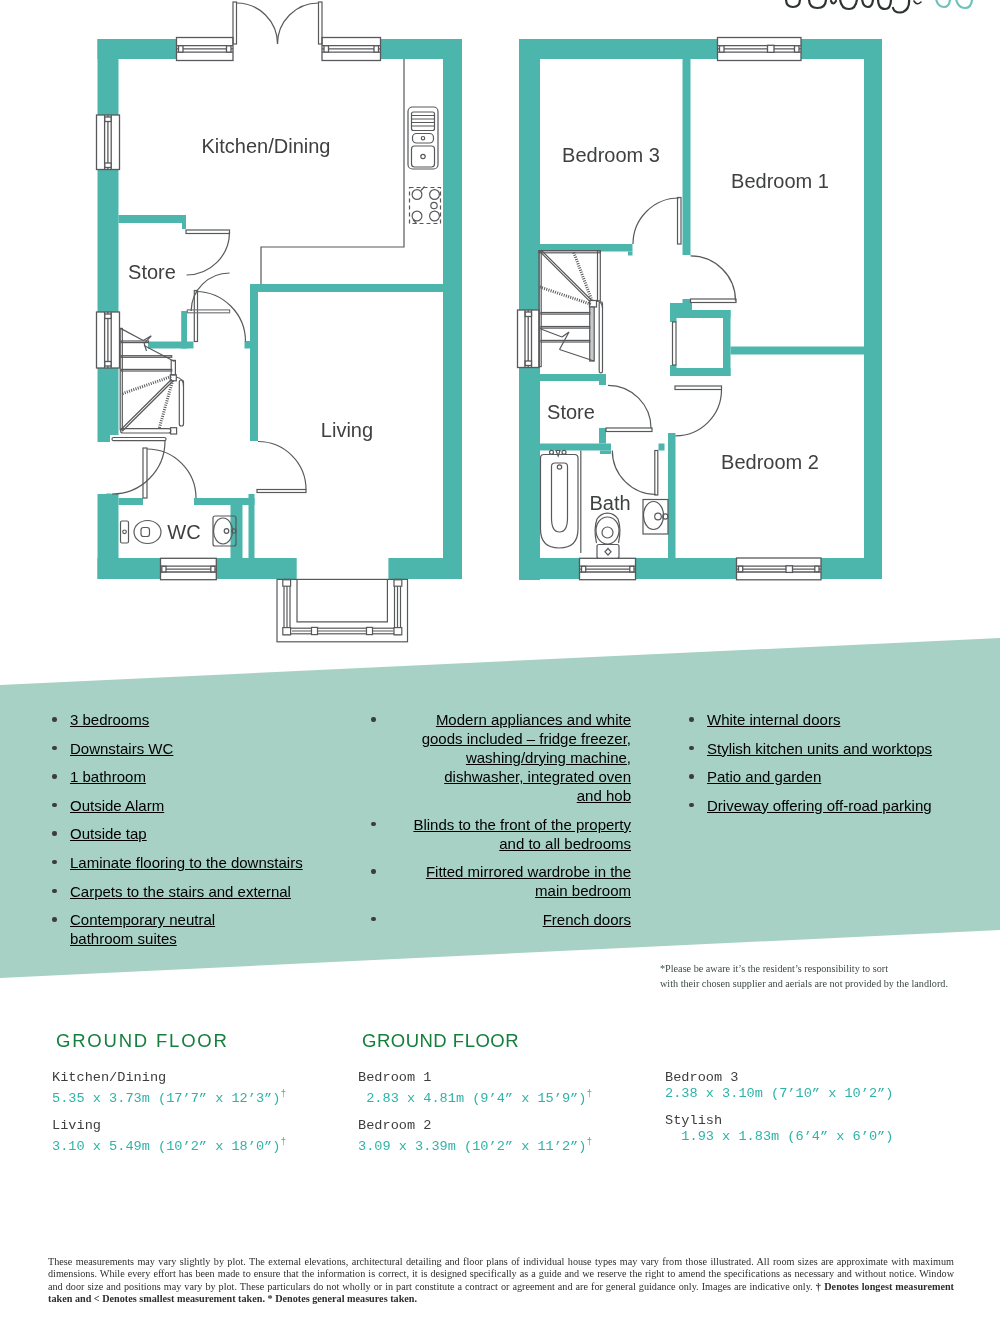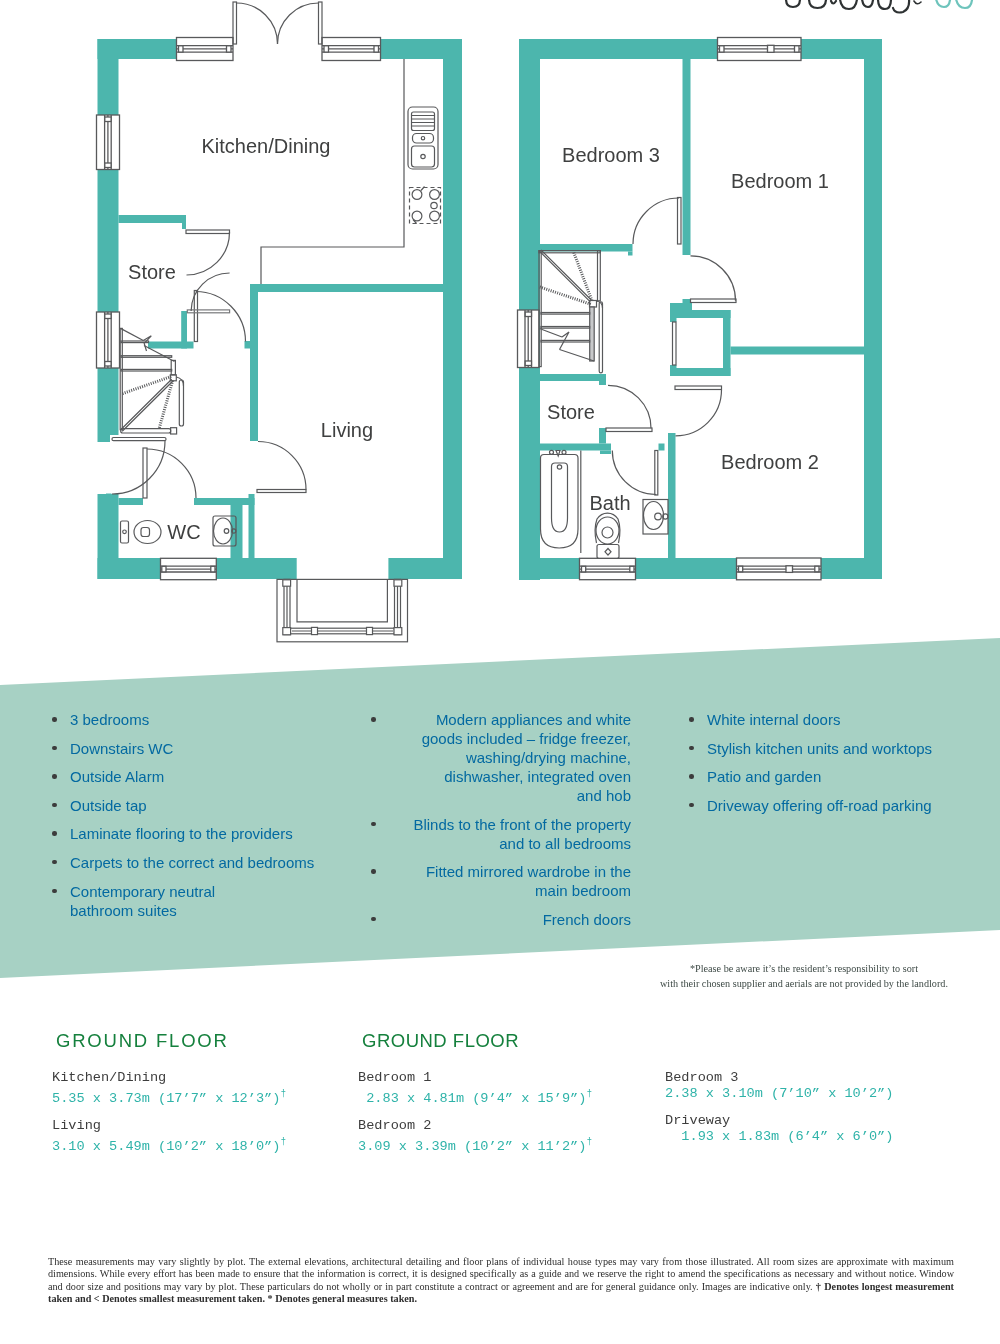--- a/index.html
+++ b/index.html
@@ -1,24 +1,24 @@
 <!DOCTYPE html>
 <html><head>
 <meta charset="utf-8">
 <style>
   html,body{margin:0;padding:0;}
   body{width:1000px;height:1344px;position:relative;overflow:hidden;background:#ffffff;
        font-family:"Liberation Sans", sans-serif;}
   #plan{position:absolute;left:0;top:0;}
-  .feat{position:absolute;font-size:15px;line-height:19px;color:#0369a1;}
+  .feat{position:absolute;font-size:15px;line-height:19px;color:#000000;text-decoration:underline;}
   .feat ul{margin:0;padding:0;list-style:none;}
   .feat li{position:relative;padding-left:18px;margin-bottom:9.6px;}
   .feat li:before{content:"";position:absolute;left:0;top:7px;width:4.5px;height:4.5px;
       border-radius:50%;background:#3c3c3c;}
-  .note{position:absolute;right:52px;top:961px;text-align:center;
+  .note{position:absolute;right:52px;top:961px;text-align:left;
       font-family:"Liberation Serif",serif;font-size:10.2px;line-height:15.2px;color:#3e4a46;}
   .dimcol{position:absolute;font-family:"Liberation Mono",monospace;font-size:13.6px;}
   .dimcol h3{font-family:"Liberation Sans",sans-serif;font-size:18.5px;font-weight:normal;
       letter-spacing:1.8px;color:#15803d;margin:0 0 19px 4px;}
   .room{color:#3d3d3d;margin:0;line-height:14px;}
   .dims{color:#2fb3a9;margin:2px 0 13px 0;line-height:14px;text-align:right;}
   .disc{position:absolute;left:48px;top:1256px;width:906px;
       font-family:"Liberation Serif",serif;font-size:10.2px;line-height:12.4px;color:#2e2e2e;
       text-align:justify;}
 </style>
@@ -305,24 +305,25 @@
 <text x="780" y="188">Bedroom 1</text>
 <text x="571" y="419">Store</text>
 <text x="610" y="510">Bath</text>
 <text x="770" y="469">Bedroom 2</text>
 </g>
 </svg>
 <div class="feat" style="left:52px;top:710px;width:290px;">
 <ul>
 <li>3 bedrooms</li>
 <li>Downstairs WC</li>
+<li>1 bathroom</li>
 <li>Outside Alarm</li>
 <li>Outside tap</li>
-<li>Laminate flooring to the providers</li>
-<li>Carpets to the correct and bedrooms</li>
+<li>Laminate flooring to the downstairs</li>
+<li>Carpets to the stairs and external</li>
 <li>Contemporary neutral<br>bathroom suites</li>
 </ul>
 </div>
 <div class="feat" style="left:371px;top:710px;width:260px;text-align:right;">
 <ul>
 <li>Modern appliances and white<br>goods included – fridge freezer,<br>washing/drying machine,<br>dishwasher, integrated oven<br>and hob</li>
 <li>Blinds to the front of the property<br>and to all bedrooms</li>
 <li>Fitted mirrored wardrobe in the<br>main bedroom</li>
 <li>French doors</li>
 </ul>
@@ -348,16 +349,16 @@
 <h3 style="letter-spacing:0.5px;">GROUND FLOOR</h3>
 <p class="room">Bedroom 1</p>
 <p class="dims">2.83 x 4.81m (9’4” x 15’9”)<sup style="font-size:9.5px;">†</sup></p>
 <p class="room">Bedroom 2</p>
 <p class="dims">3.09 x 3.39m (10’2” x 11’2”)<sup style="font-size:9.5px;">†</sup></p>
 </div>
 <div class="dimcol" style="left:665px;top:1030px;">
 <h3>&nbsp;</h3>
 <p class="room">Bedroom 3</p>
 <p class="dims">2.38 x 3.10m (7’10” x 10’2”)</p>
-<p class="room">Driveway</p>
+<p class="room">Stylish</p>
 <p class="dims">1.93 x 1.83m (6’4” x 6’0”)</p>
 </div>
 <div class="disc">These measurements may vary slightly by plot. The external elevations, architectural detailing and floor plans of individual house types may vary from those illustrated. All room sizes are approximate with maximum dimensions. While every effort has been made to ensure that the information is correct, it is designed specifically as a guide and we reserve the right to amend the specifications as necessary and without notice. Window and door size and positions may vary by plot. These particulars do not wholly or in part constitute a contract or agreement and are for general guidance only. Images are indicative only. <b>† Denotes longest measurement taken and &lt; Denotes smallest measurement taken. * Denotes general measures taken.</b></div>
 
 </body></html>

